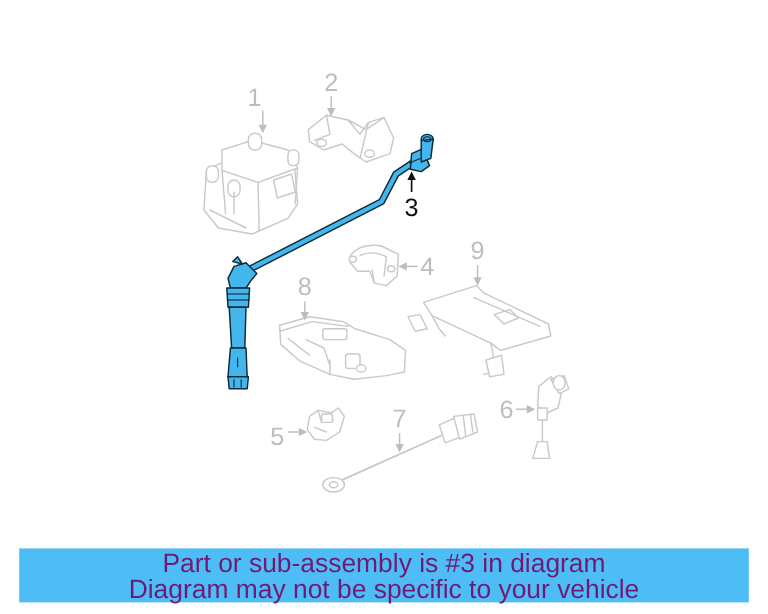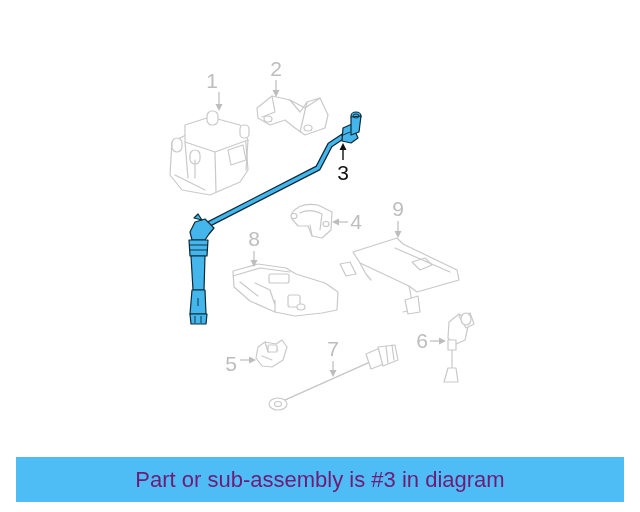--- a/index.html
+++ b/index.html
@@ -161,13 +161,14 @@
   </g>
   <g>
     <text class="callout-num" x="422" y="348" text-anchor="middle">6</text>
     <line class="arrow-ghost" x1="430" y1="341" x2="441" y2="341"></line>
     <polygon class="arrow-ghost-head" points="439,337.5 439,344.5 446,341"></polygon>
   </g>
 </svg>
 
 <div id="banner">
   <span>Part or sub-assembly is #3 in diagram</span>
+  <span>Diagram may not be specific to your vehicle</span>
 </div>
 
 </body></html>

